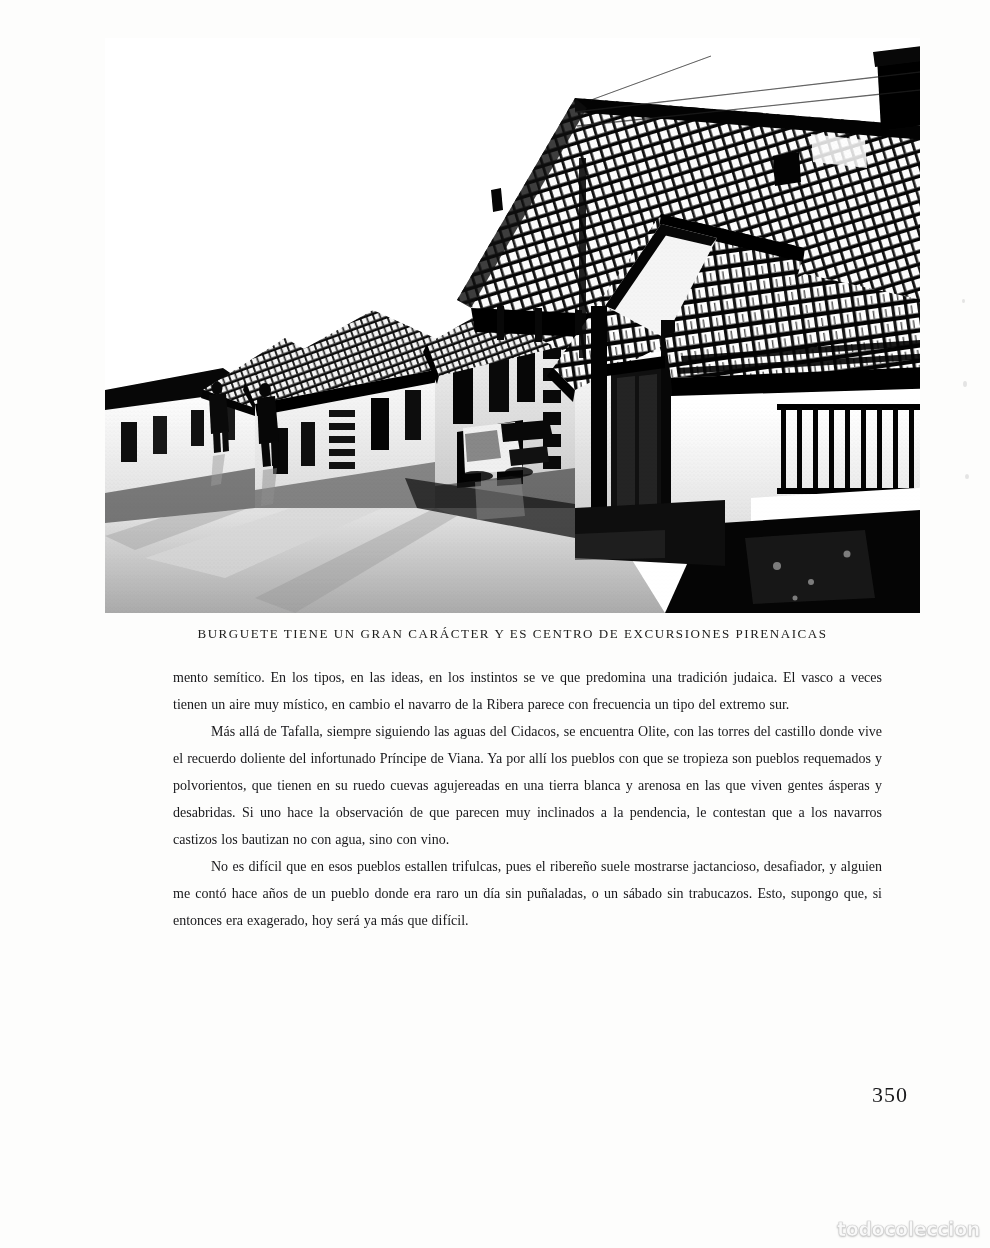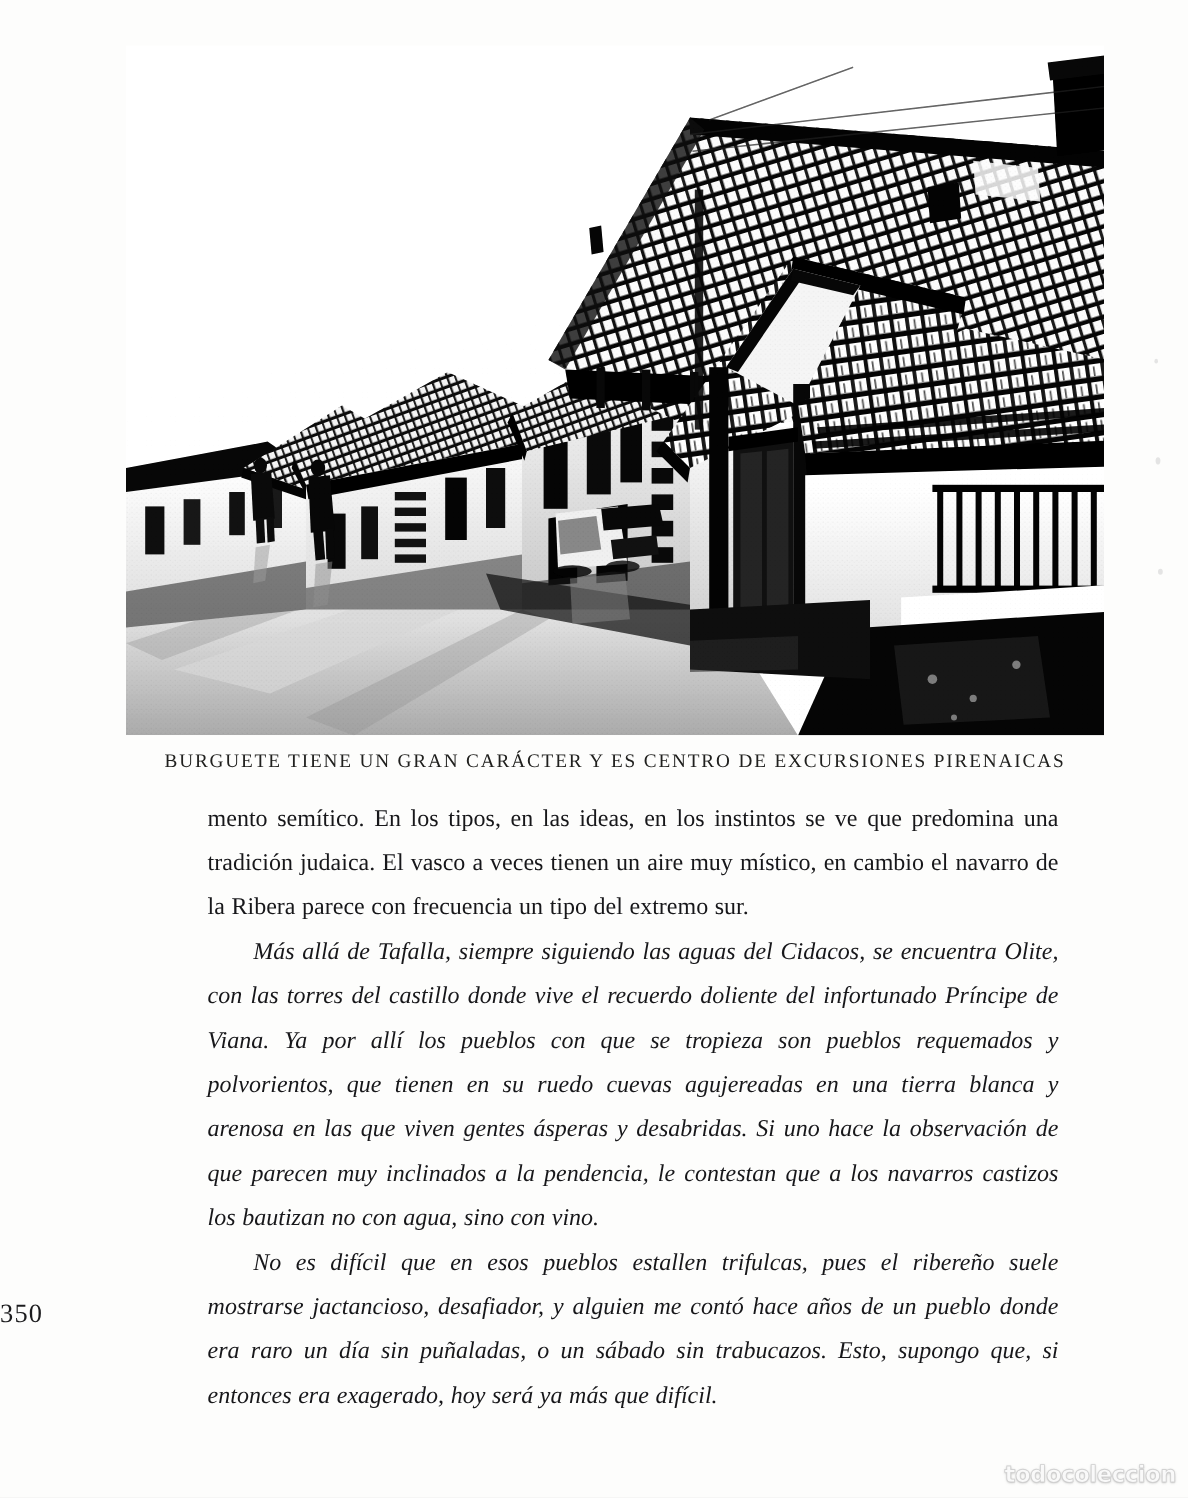--- a/index.html
+++ b/index.html
@@ -35,52 +35,52 @@
     filter: contrast(1.12) grayscale(1);
   }
   .photo svg { display: block; width: 100%; height: 100%; }
 
   .caption {
     position: absolute;
     left: 0;
     top: 588px;
     width: 815px;
     text-align: center;
-    font-size: 16px;
+    font-size: 13px;
     letter-spacing: 1.55px;
     color: #20201e;
     font-family: "Liberation Serif", serif;
     white-space: nowrap;
   }
 
   
   .textblock {
     position: absolute;
     left: 173px;
     top: 664px;
     width: 709px;
   }
   .para {
     margin: 0;
-    font-size: 20px;
-    line-height: 37px;
+    font-size: 14px;
+    line-height: 27px;
     color: #17171a;
     text-align: justify;
     text-align-last: left;
     word-spacing: 0.5px;
   }
   .para.indent { text-indent: 38px; }
-  .para + .para { margin-top: 0px; font-style: italic; }
+  .para + .para { margin-top: 0px; }
 
   .folio {
     position: absolute;
     left: 0;
     top: 1082px;
     width: 908px;
-    text-align: left;
+    text-align: right;
     font-size: 22px;
     color: #1b1b1d;
     letter-spacing: 1px;
     font-family: "Liberation Serif", serif;
   }
 
   
   .watermark {
     position: absolute;
     right: 10px;

